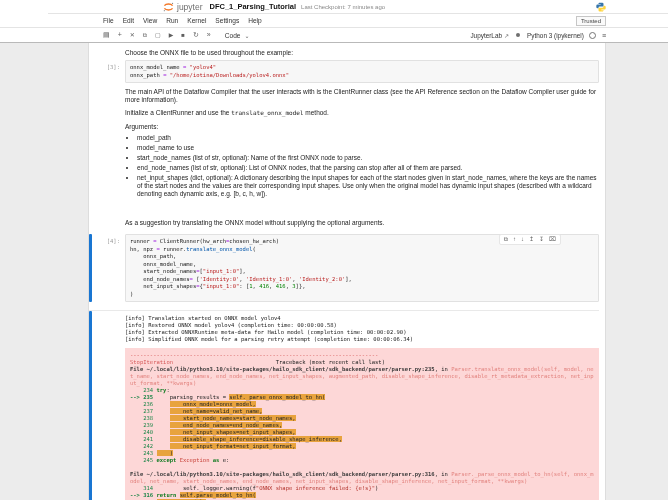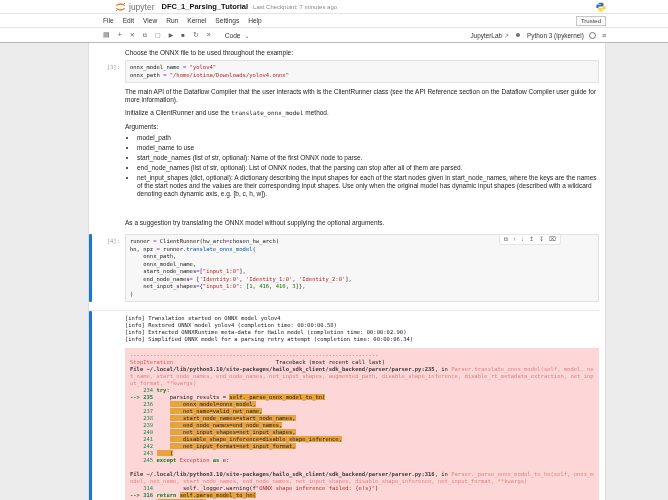--- a/index.html
+++ b/index.html
@@ -2,21 +2,21 @@
 <html><head>
 <meta charset="utf-8">
 <style>
   html,body{margin:0;padding:0;}
   body{width:668px;height:500px;overflow:hidden;background:#ececec;
        font-family:"Liberation Sans",sans-serif;color:#1a1a1a;}
   .app{width:668px;height:500px;position:relative;overflow:hidden;}
 
   
   .hdr{background:#fff;}
-  .titlerow{height:13px;display:flex;align-items:center;padding-left:115px;border-bottom:1px solid #e4e4e4;}
+  .titlerow{height:13px;display:flex;align-items:center;padding-left:115px;border-bottom:1px solid #e4e4e4;margin-left:48px;}
   .jlogo{width:11px;height:10px;margin-right:3px;}
   .wordmark{color:#6f6f6f;font-size:8.5px;margin-right:7px;letter-spacing:0;}
   .nbtitle{font-size:7.5px;font-weight:bold;color:#111;margin-right:5px;}
   .checkpoint{font-size:6px;color:#8a8a8a;}
   .titlerow .spacer{flex:1;}
   .pylogo{width:10px;height:10px;margin-right:62px;}
 
   .menurow{height:13px;display:flex;align-items:center;padding-left:103px;border-bottom:1px solid #e4e4e4;font-size:6.6px;color:#333;}
   .menuitem{margin-right:9px;cursor:default;}
   .menurow .spacer{flex:1;}

